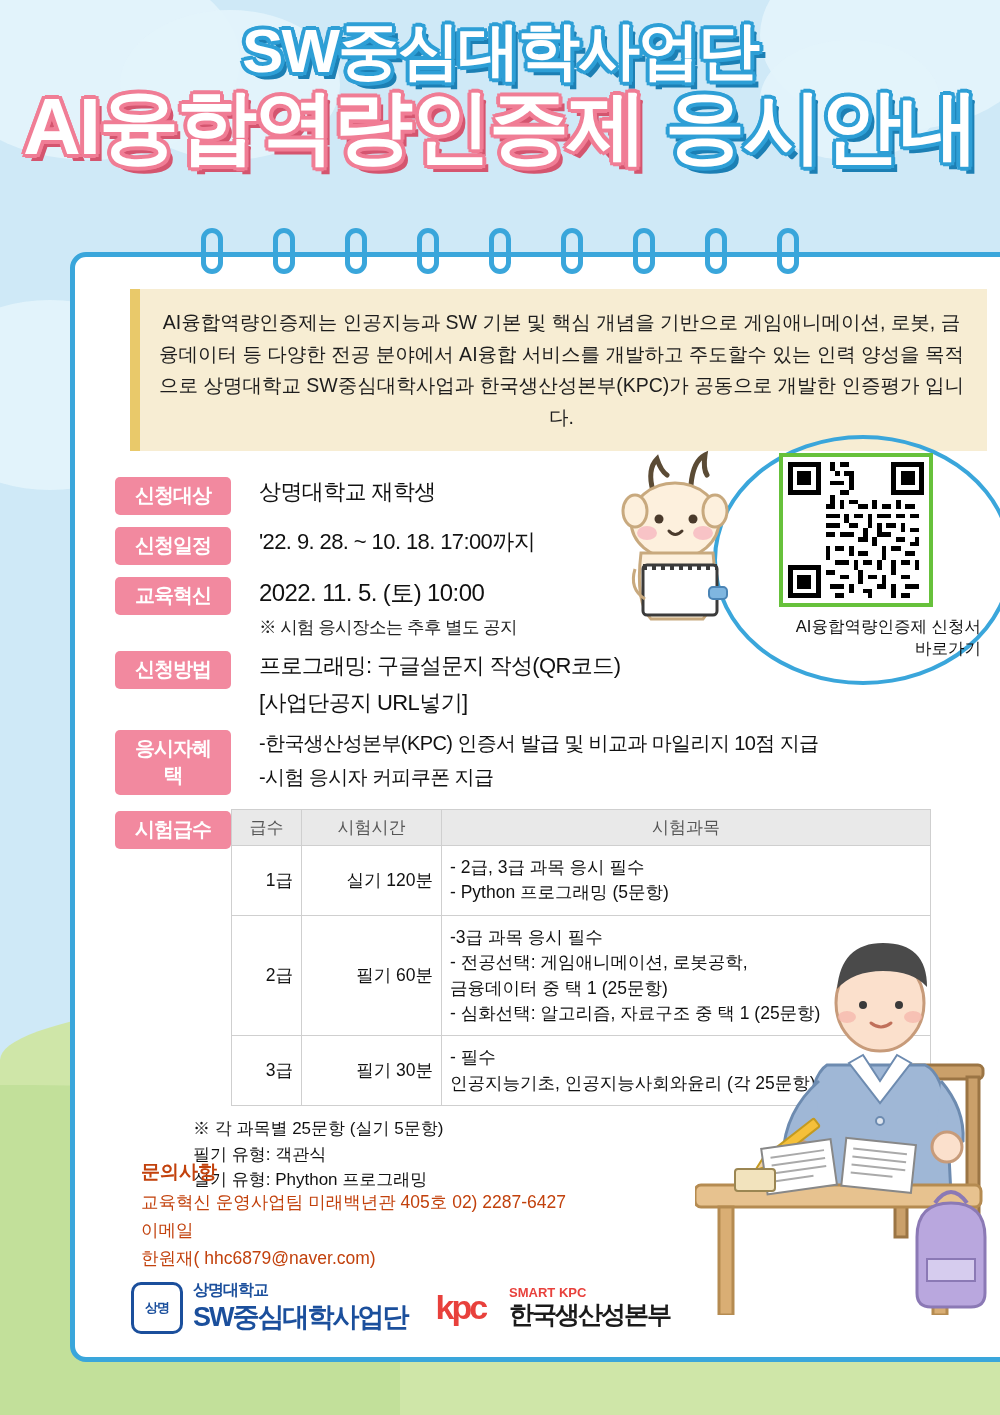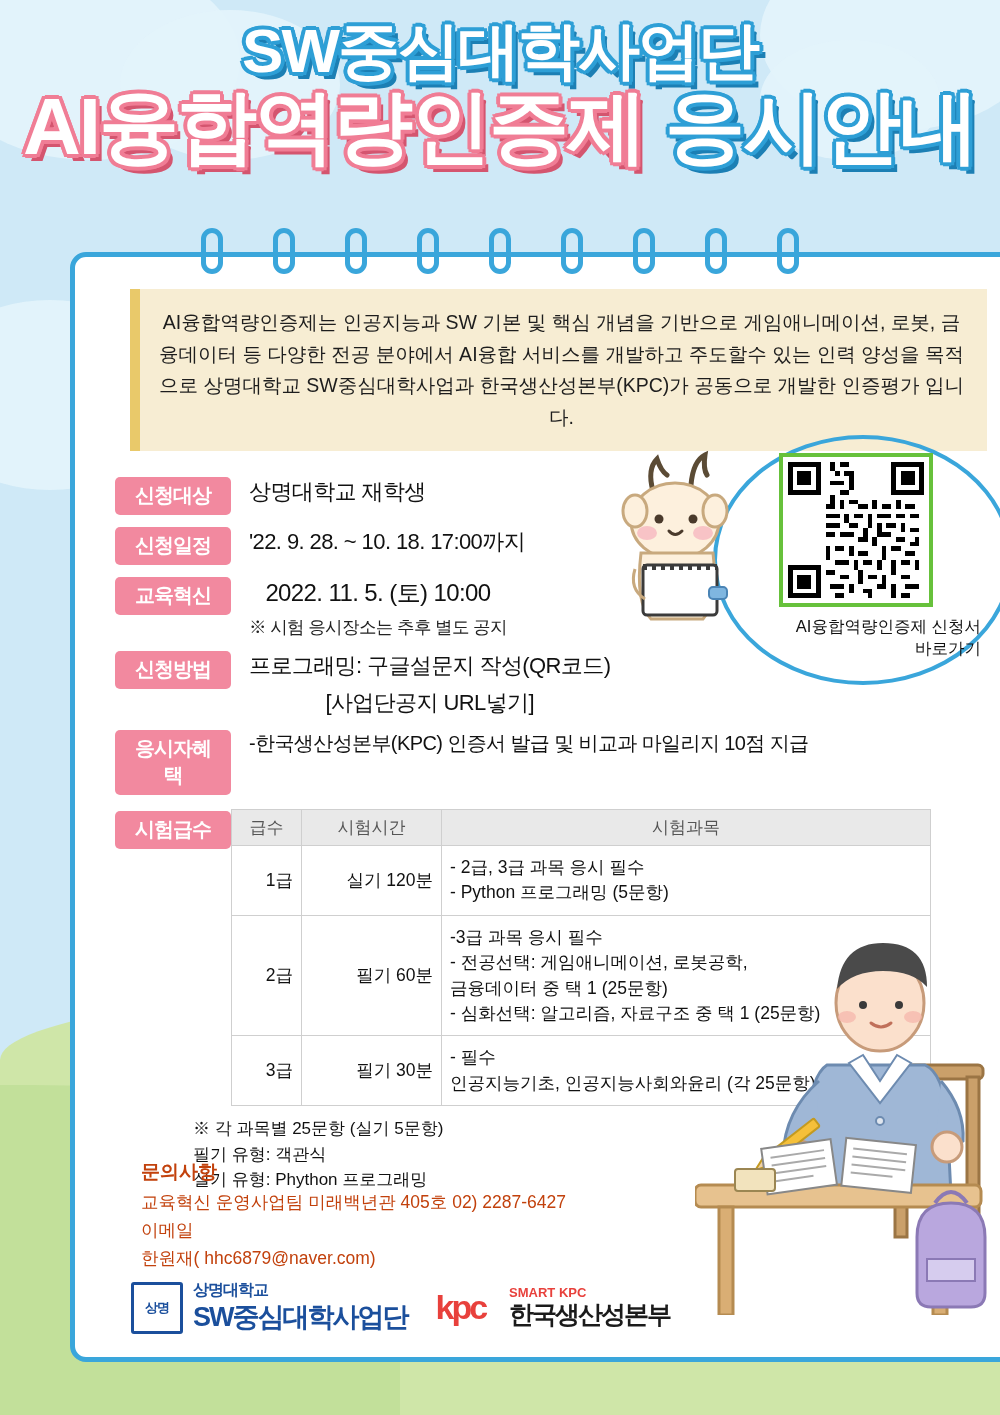--- a/index.html
+++ b/index.html
@@ -70,21 +70,21 @@
   }
 
   
   .info { margin:26px 0 0 0; padding:0 28px 0 40px; }
   .row { display:flex; align-items:flex-start; margin-bottom:12px; }
   .tag {
     flex:0 0 auto; width:116px; text-align:center;
     background:#f2899f; color:#fff; font-size:20px; font-weight:bold;
     padding:5px 16px 6px; border-radius:5px; letter-spacing:-1px;
   }
-  .val { padding-left:18px; font-size:22px; color:#111; line-height:1.35; letter-spacing:-.6px;text-align:center;}
+  .val { padding-left:28px; font-size:22px; color:#111; line-height:1.35; letter-spacing:-.6px;}
   .val .sub { font-size:17.5px; color:#222; display:block; margin-top:6px; }
   .val .line2 { display:block; margin-top:7px; }
   .val.big { font-size:24px; }
 
   
   .qrbox {
     position:absolute; right:44px; top:196px; width:250px;
     text-align:right; z-index:6;
   }
   .qr-frame {
@@ -114,21 +114,21 @@
   .note { margin:10px 0 0 78px; font-size:17px; color:#111; line-height:1.5; }
 
   
   .contact { position:absolute; left:66px; top:900px; font-size:17.5px; color:#c2410c; line-height:1.62;}
   .contact b { font-size:19px; }
 
   
   .logos { position:absolute; left:56px; bottom:22px; display:flex; align-items:center; gap:28px; }
   .logo-smu { display:flex; align-items:center; gap:10px;}
   .smu-mark {
-    width:52px; height:52px; border:3px solid #1b4f9c; border-radius:3px;
+    width:52px; height:52px; border:3px solid #1b4f9c; border-radius:10px;
     color:#1b4f9c; font-size:13px; font-weight:bold; display:flex; align-items:center; justify-content:center;
     letter-spacing:-1px; line-height:1;
   }
   .smu-text .l1 { font-size:16px; color:#1b4f9c; font-weight:bold; letter-spacing:-1px;}
   .smu-text .l2 { font-size:27px; color:#1b4f9c; font-weight:bold; letter-spacing:-2px; margin-top:-2px;}
   .logo-kpc { display:flex; align-items:center; gap:24px;}
   .kpc-mark { font-size:34px; font-weight:bold; color:#e8413c; letter-spacing:-3px;}
   .kpc-text .l1 { font-size:13px; color:#e8413c; font-weight:bold; letter-spacing:0;}
   .kpc-text .l2 { font-size:25px; color:#1b1b1b; font-weight:bold; letter-spacing:-2px; margin-top:-2px;}
 
@@ -193,20 +193,21 @@
       <div class="tag">신청방법</div>
       <div class="val">
         <span>프로그래밍: 구글설문지 작성(QR코드)</span>
         <span class="line2">[사업단공지 URL넣기]</span>
       </div>
     </div>
     <div class="row">
       <div class="tag">응시자혜택</div>
       <div class="val" style="font-size:20px;">
         <span>-한국생산성본부(KPC) 인증서 발급 및 비교과 마일리지 10점 지급</span>
+        <span class="line2">-시험 응시자 커피쿠폰 지급</span>
       </div>
     </div>
   </div>
 
   <div class="qr-ellipse"></div>
 
   <div class="mascot">
     <svg viewBox="0 0 150 200" width="150" height="200">
 
       <path d="M40 42 q-6 -22 4 -32 q4 12 10 16" fill="none" stroke="#5b4b35" stroke-width="5" stroke-linecap="round"></path>

